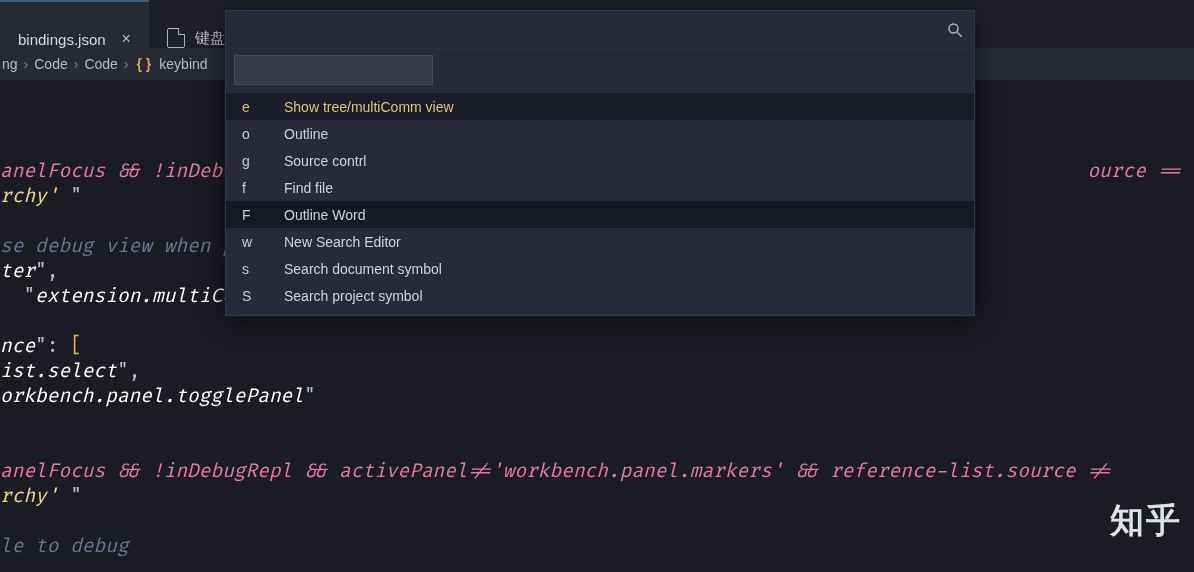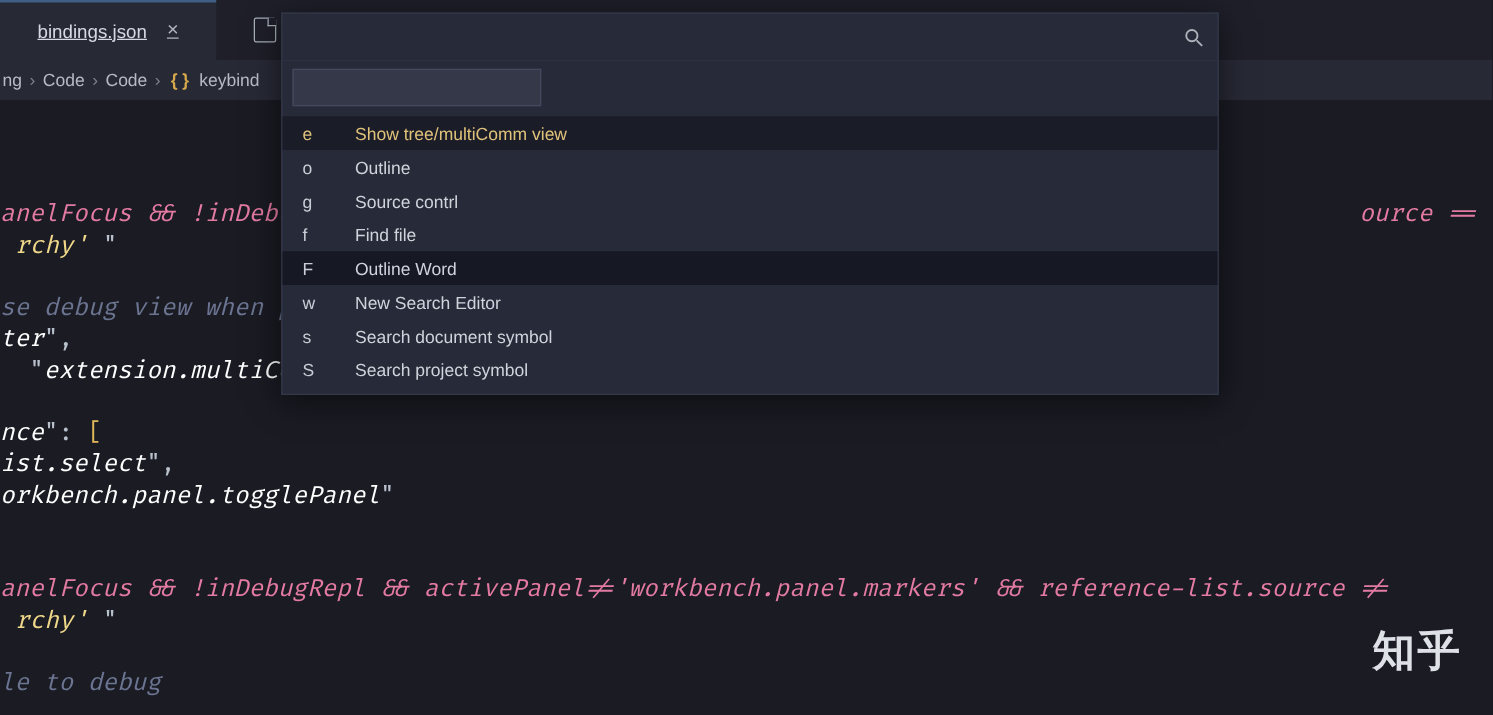--- a/index.html
+++ b/index.html
@@ -17,27 +17,26 @@
   
   .tabs {
     height: 48px;
     display: flex;
     align-items: center;
     background: #1e1f29;
   }
   .tab {
     height: 100%;
     display: flex;
-    align-items: center;
+    align-items: flex-end;
     gap: 10px;
-    padding: 0 30px;
+    padding: 0 18px;
     color: #bcbec7;
     font-size: 15px;
     position: relative;
-    text-decoration: underline;
   }
   .tab.active {
     background: #272935;
     border-top: 2px solid rgba(97,175,254,.4);
     color: #d6d9e1;
   }
   .tab .close { font-size: 16px; opacity: .8; margin-left: 6px; }
   .file-icon {
     width: 18px; height: 20px;
     border: 1.5px solid #a8b0bb;
@@ -74,21 +73,21 @@
     font-size: 19px;
     line-height: 25px;
     white-space: pre;
     overflow: hidden;
   }
   .c-cond   { color:#e37aa1; font-style:italic; }
   .c-comment{ color:#6b7490; font-style:italic; }
   .c-key    { color:#ffffff; font-style:italic; }
   .c-punc   { color:#b8c0cc; }
   .c-brk    { color:#e2b85a; }
-  .c-eq     { color:#f0d88a; font-style:italic;padding-left:12px; }
+  .c-eq     { color:#f0d88a; font-style:italic; }
 
   
   .palette {
     position: absolute;
     top: 10px;
     left: 225px;
     width: 750px;
     background: #272a38;
     box-shadow: 0 4px 24px rgba(0,0,0,.55);
     border: 1px solid #33384a;
@@ -133,21 +132,21 @@
   }
   .palette-item .key {
     width: 14px;
     color:#c9cdd6;
   }
   .palette-item.selected .key { color:#e0c27a; }
 
   
   .watermark {
     position:absolute;
-    right: 24px;
+    right: 12px;
     bottom: 28px;
     display:flex; align-items:center; gap:10px;
     color:#e9ecf1;
     font-size:34px;
     font-weight:600;
     font-style:italic;
     opacity:.95;
     z-index:5;
   }
   .zh-logo { font-style:normal; font-weight:700; letter-spacing:2px; }

